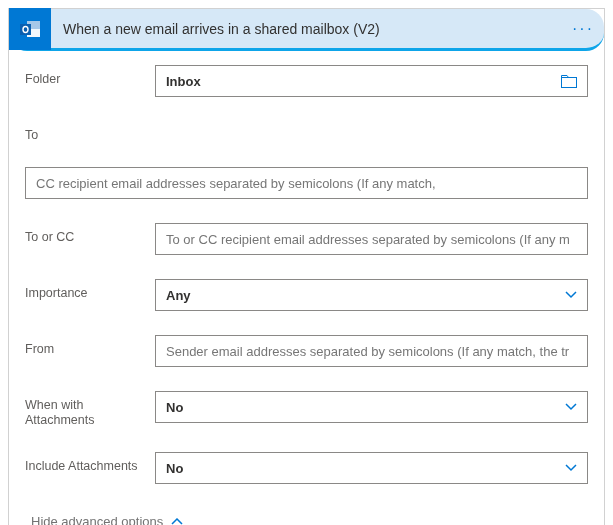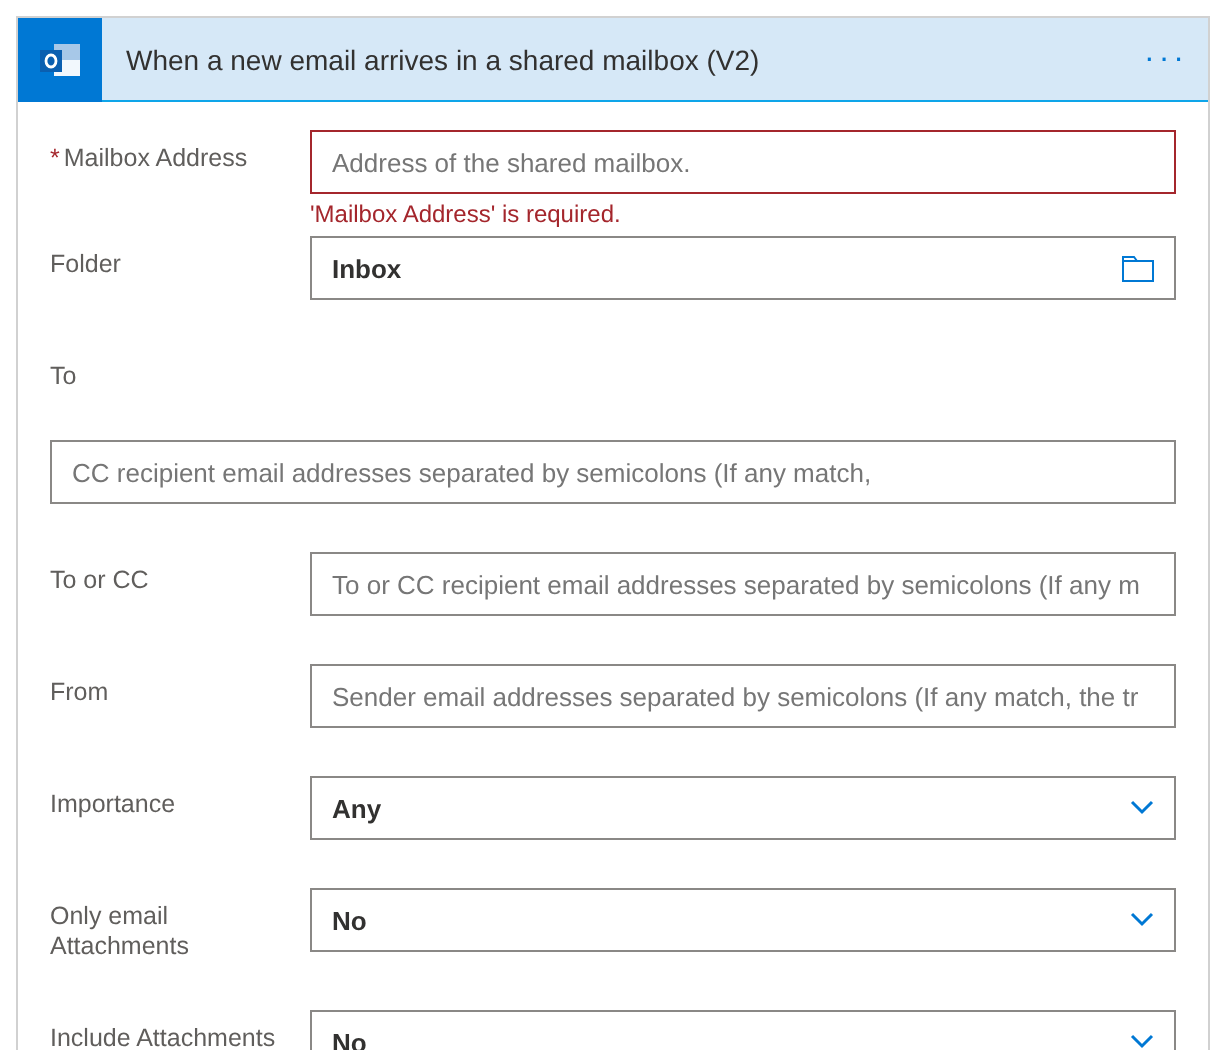--- a/index.html
+++ b/index.html
@@ -13,21 +13,22 @@
     .card {
       width: 597px;
       border: 1px solid #d1d1d1;
       background: #fff;
     }
     .header {
       display: flex;
       align-items: center;
       background: #d6e8f7;
       height: 42px;
-      border-bottom: 1px solid #0ea5e9;
+      border-bottom: 3px solid #0ea5e9;
+      border-radius: 18px;
     }
     .header-icon {
       width: 42px;
       height: 42px;
       background: #0078d4;
       display: flex;
       align-items: center;
       justify-content: center;
       flex-shrink: 0;
     }
@@ -129,29 +130,20 @@
       </svg>
     </div>
     <div class="header-title">When a new email arrives in a shared mailbox (V2)</div>
     <div class="header-menu">
       <span>···</span>
     </div>
   </div>
 
   <div class="body">
 
-    <div class="row tight">
-      <div class="label">
-        <span class="req-star">*</span><span>Mailbox Address</span>
-      </div>
-      <div class="field-wrap">
-        <input class="input error" placeholder="Address of the shared mailbox." style="">
-        <div class="error-msg">'Mailbox Address' is required.</div>
-      </div>
-    </div>
 
     <div class="row">
       <div class="label">Folder</div>
       <div class="field-wrap">
         <div class="select">
           <span class="select-text">Inbox</span>
           <span class="folder-icon">
             <svg width="16" height="13" viewBox="0 0 16 13" fill="none">
               <rect x="0.5" y="2.5" width="15" height="10" stroke="#0078d4" fill="none"></rect>
               <path d="M0.5 2.5 L0.5 0.5 L6 0.5 L7.5 2.5" stroke="#0078d4" fill="none"></path>
@@ -172,42 +164,42 @@
     </div>
 
     <div class="row">
       <div class="label">To or CC</div>
       <div class="field-wrap">
         <input class="input" placeholder="To or CC recipient email addresses separated by semicolons (If any m" style="">
       </div>
     </div>
 
     <div class="row">
-      <div class="label">From</div>
-      <div class="field-wrap">
-        <input class="input" placeholder="Sender email addresses separated by semicolons (If any match, the tr" style="">
-      </div>
-    </div>
-
-    <div class="row">
       <div class="label">Importance</div>
       <div class="field-wrap">
         <div class="select">
           <span class="select-text">Any</span>
           <span class="chevron">
             <svg width="12" height="8" viewBox="0 0 12 8">
                 <path d="M1 1 L6 6 L11 1" stroke="#0078d4" stroke-width="1.5" fill="none"></path>
               </svg>
           </span>
         </div>
       </div>
     </div>
 
     <div class="row">
-      <div class="label">Only email Attachments</div>
+      <div class="label">From</div>
+      <div class="field-wrap">
+        <input class="input" placeholder="Sender email addresses separated by semicolons (If any match, the tr" style="">
+      </div>
+    </div>
+
+    <div class="row">
+      <div class="label">When with Attachments</div>
       <div class="field-wrap">
         <div class="select">
           <span class="select-text">No</span>
           <span class="chevron">
             <svg width="12" height="8" viewBox="0 0 12 8">
                 <path d="M1 1 L6 6 L11 1" stroke="#0078d4" stroke-width="1.5" fill="none"></path>
               </svg>
           </span>
         </div>
       </div>

